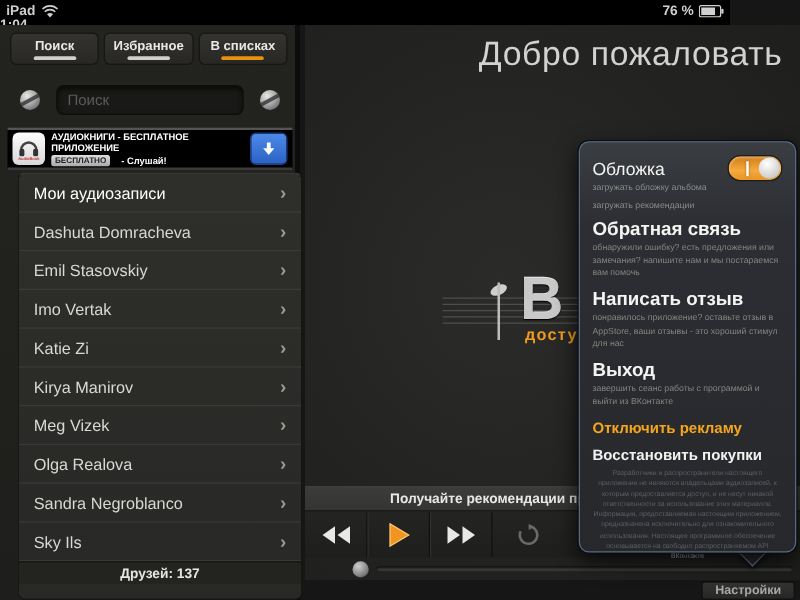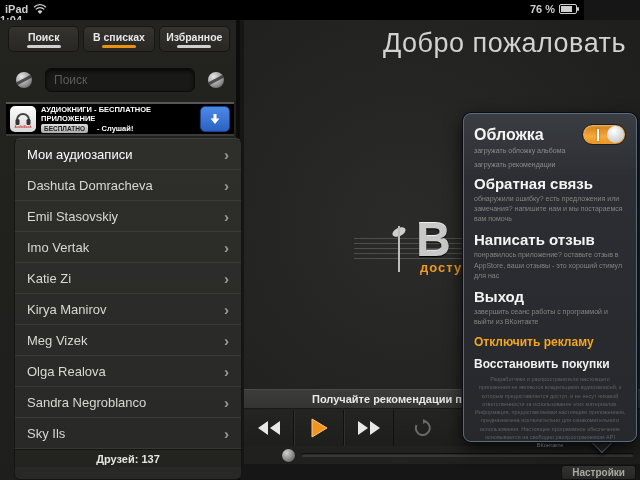--- a/index.html
+++ b/index.html
@@ -97,21 +97,21 @@
     font-size:10px;font-weight:bold;color:#a8a8a4;display:flex;align-items:center;cursor:pointer;}
   
   .popup{position:absolute;left:463px;top:113px;width:174px;height:329px;border-radius:8px;
     background:linear-gradient(#3a3d42,#2c2e33 20%,#26282c);
     border:1px solid #5a6b80;box-shadow:0 0 0 1px #0a0d14,0 6px 18px rgba(0,0,0,.8);
     padding:10px 10px 6px 10px;z-index:5;}
   .pop-tail{position:absolute;left:594px;top:434px;width:16px;height:16px;z-index:4;
     background:#26282c;border-right:1px solid #5a6b80;border-bottom:1px solid #5a6b80;
     transform:rotate(45deg);box-shadow:2px 2px 4px rgba(0,0,0,.6);}
   .set-row{display:flex;align-items:center;justify-content:space-between;}
-  .set-title{font-size:16px;font-weight:bold;color:#f4f4f2;cursor:pointer;}
+  .set-title{font-size:14px;font-weight:normal;color:#f4f4f2;cursor:pointer;}
   .set-note{font-size:7px;color:#8b8b88;margin:2px 0 7px 0;}
   .set-para{font-size:7px;color:#84847f;line-height:1.45;margin:2px 0 7px 0;}
   .set-head{font-size:15px;font-weight:bold;color:#f4f4f2;margin-top:2px;cursor:pointer;}
   .link-orange{font-size:12px;font-weight:bold;color:#f5a61d;margin:8px 0 2px 0;cursor:pointer;}
   .link-white{font-size:12px;font-weight:bold;color:#f2f2f0;margin:8px 0 4px 0;cursor:pointer;}
   .fineprint{font-size:5.5px;color:#5d6064;text-align:center;line-height:1.5;margin-top:4px;}
   .toggle{width:44px;height:21px;border-radius:11px;position:relative;flex-shrink:0;cursor:pointer;
     background:linear-gradient(#d07c14,#f6a93e 60%,#e8941f);
     border:1px solid #1c1c1a;box-shadow:inset 0 1px 2px rgba(255,255,255,.5);}
   .toggle .mark{position:absolute;left:14px;top:4px;width:2px;height:12px;background:#fff;
@@ -149,26 +149,26 @@
     </div>
   </div>
 
   <div class="sidebar">
 
     <div class="tabs">
       <div class="tab">
         <span>Поиск</span>
         <span class="bar"></span>
       </div>
+      <div class="tab">
+        <span>Избранное</span>
+        <span class="bar"></span>
+      </div>
       <div class="tab active">
         <span>В списках</span>
-        <span class="bar"></span>
-      </div>
-      <div class="tab">
-        <span>Избранное</span>
         <span class="bar"></span>
       </div>
     </div>
 
     <div class="searchrow">
       <div class="ball"></div>
       <input class="searchbox" type="text" placeholder="Поиск" style="">
       <div class="ball"></div>
     </div>
 

